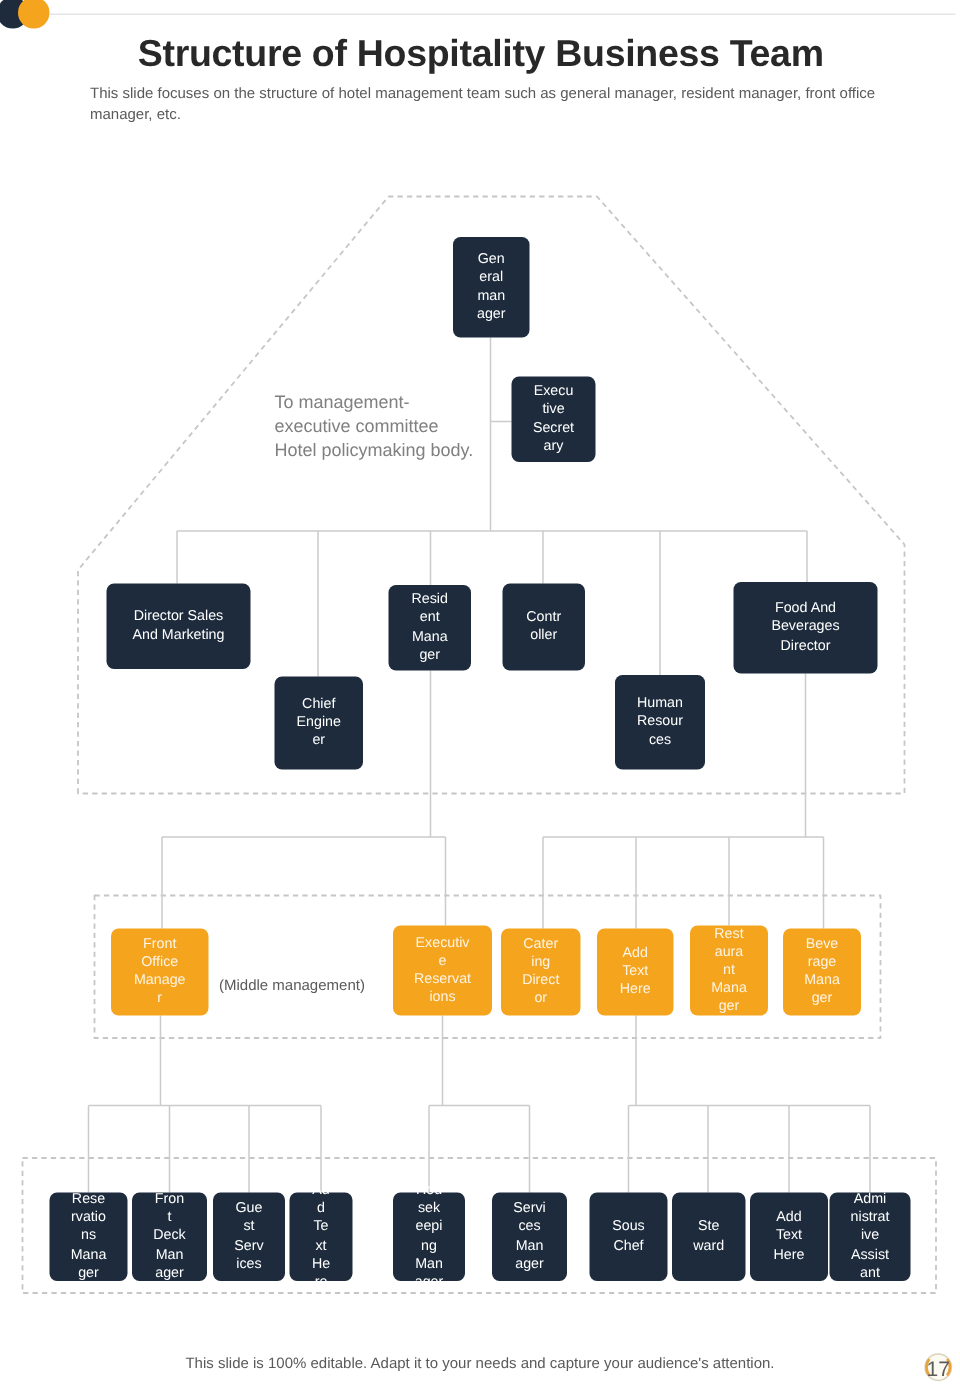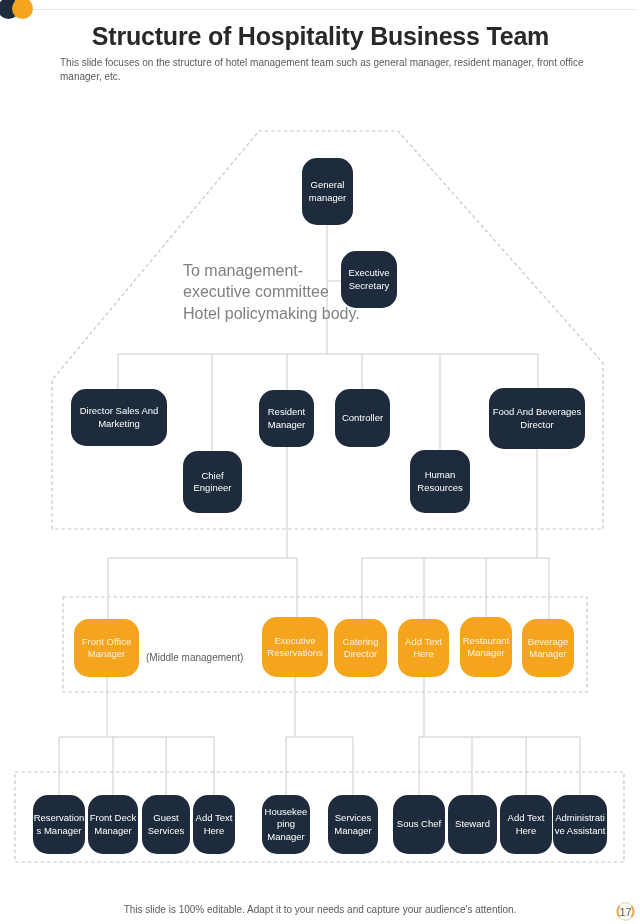--- a/index.html
+++ b/index.html
@@ -17,36 +17,36 @@
   .dot-navy{ left:-2px; top:-2px; width:21px; height:21px; background:var(--navy); }
   .dot-orange{ left:12px; top:-2px; width:21px; height:21px; background:var(--orange); }
   .header{ position:absolute; left:28px; top:22px; width:585px; }
   .title{ font-size:25px; font-weight:bold; color:var(--title); letter-spacing:-0.2px;text-align:center; }
   .subtitle{ margin-top:5px; font-size:10px; color:var(--muted); line-height:1.35; max-width:566px;margin-left:32px; }
   svg.overlay{ position:absolute; left:0; top:0; width:640px; height:924px; }
   .connectors{ fill:none; stroke:var(--line); stroke-width:1; }
   .dashed{ fill:none; stroke:var(--dash); stroke-width:1.2; stroke-dasharray:3.5 2.8; stroke-linejoin:round; }
   .node{
     position:absolute; display:flex; align-items:center; justify-content:center;
-    text-align:center; border-radius:15px; font-size:9.5px; line-height:1.28;
-    padding:0; word-break:break-word; overflow-wrap:break-word;
+    text-align:center; border-radius:5px; font-size:9.5px; line-height:1.28;
+    padding:14px; word-break:break-word; overflow-wrap:break-word;
   }
   .navy{ background:var(--navy); color:#ffffff; }
   .orange{ background:var(--orange); color:rgba(255,255,255,0.88); }
   .annotation{
-    position:absolute; left:183px; top:260px; font-size:16px; color:var(--annotation);
+    position:absolute; left:183px; top:260px; font-size:12px; color:var(--annotation);
     line-height:1.34; white-space:pre-line;
   }
   .mid-label{ position:absolute; left:146px; top:652px; font-size:10px; color:var(--muted); }
   .footer-note{ position:absolute; left:0; right:0; top:904px; text-align:center; font-size:10px; color:var(--muted); }
   .page-badge{ position:absolute; left:615px; top:901px; width:21px; height:21px; }
   .page-badge svg{ position:absolute; left:0; top:0; width:21px; height:21px; }
   .page-badge span{
     position:absolute; left:0; top:0; right:0; bottom:0; display:flex; align-items:center;
-    justify-content:center; font-size:11px; color:#5c5c5c;
+    justify-content:center; font-size:14px; color:#5c5c5c;
   }
 </style>
 </head>
 <body>
 
 <div class="slide">
 
   <div class="dot dot-navy"></div>
   <div class="dot dot-orange"></div>
   <div class="top-line"></div>

